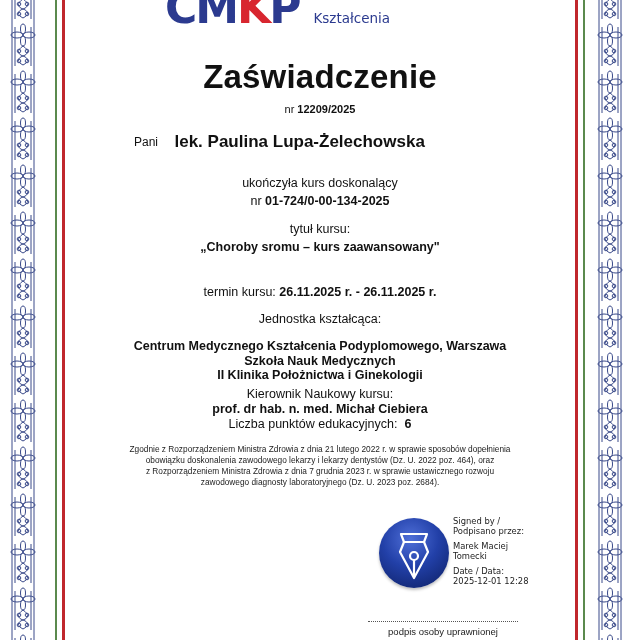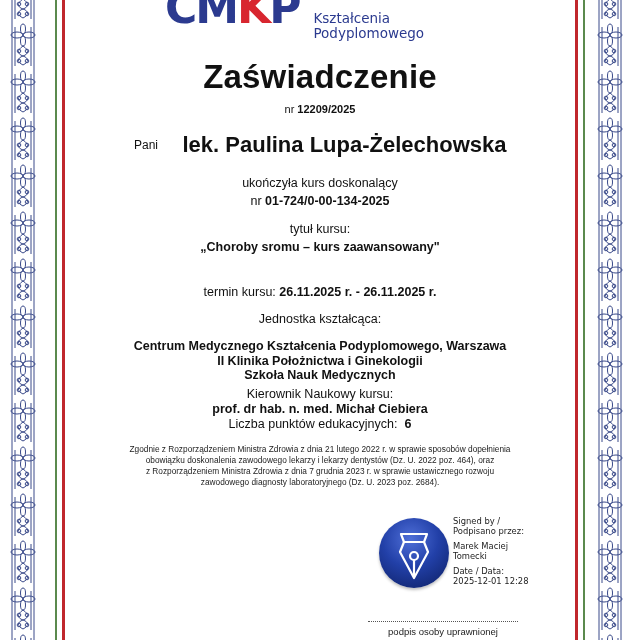--- a/index.html
+++ b/index.html
@@ -11,21 +11,21 @@
   .logo { position:absolute; top:-14px; left:165px; height:44px; display:flex; align-items:flex-start; }
   .logo-mark { font-family:"DejaVu Sans", sans-serif; font-weight:bold; font-size:44px; letter-spacing:-2px; line-height:44px; color:#2b3a8f; }
   .logo-mark .k { color:#d8262f; }
   .logo-text { margin-left:14px; padding-top:10px; font-family:"DejaVu Sans", sans-serif; font-size:13.5px; line-height:15px; color:#2b3a8f; }
   .title { top:58px; font-size:33px; font-weight:bold; letter-spacing:0.2px; }
   .small { font-size:11px;text-align:center; }
   .normal { font-size:12.5px; }
   .bold { font-weight:bold; }
   .name-line { position:absolute; top:132px; left:134px; white-space:nowrap; }
   .name-line .pani { font-size:12px; vertical-align:middle; }
-  .name-line .name { font-size:22px; font-weight:bold; vertical-align:middle; margin-left:20px; }
+  .name-line .name { font-size:17px; font-weight:bold; vertical-align:middle; margin-left:12px; }
   .legal { position:absolute; top:444px; left:110px; width:420px; text-align:center; font-size:8.3px; line-height:11px; color:#222; }
   .sig-circle { position:absolute; left:379px; top:518px; width:70px; height:70px; border-radius:50%;
       background:radial-gradient(circle at 45% 30%, #4f6fd8 0%, #2240a8 45%, #142a7a 80%, #0e1f5c 100%);
       box-shadow:0 2px 3px rgba(0,0,0,0.25); }
   .sig-meta { position:absolute; left:453px; top:517px; font-family:"DejaVu Sans", sans-serif; font-size:8.4px; line-height:9.5px; color:#222; }
   .sig-meta div { white-space:nowrap; }
   .dotline { position:absolute; left:368px; top:621px; width:150px; border-top:1px dotted #555; }
   .sig-caption { position:absolute; left:368px; width:150px; top:626px; text-align:center; font-size:9.5px; color:#222; }
 </style>
 </head>
@@ -91,21 +91,20 @@
 <div class="vline" style="left:55px;width:2px;background:#5b8a4e"></div>
 <div class="vline" style="left:62px;width:3px;background:#c0282d"></div>
 <div class="vline" style="left:575px;width:3px;background:#c0282d"></div>
 <div class="vline" style="left:583px;width:2px;background:#5b8a4e"></div>
 
 <div class="logo">
   <div class="logo-mark"><span>CM</span><span class="k">K</span><span>P</span></div>
   <div class="logo-text">
     <div style="height:15px;overflow:hidden;opacity:0.9">&nbsp;</div>
     <div>Kształcenia</div>
-    <div>Podyplomowego</div>
   </div>
 </div>
 
 <div class="center title">Zaświadczenie</div>
 <div class="center small" style="top:103px">
   <span>nr</span> <span class="bold">12209/2025</span>
 </div>
 
 <div class="name-line">
   <span class="pani">Pani</span>
@@ -119,22 +118,22 @@
 <div class="center normal" style="top:222px">tytuł kursu:</div>
 <div class="center normal bold" style="top:240px">„Choroby sromu – kurs zaawansowany"</div>
 
 <div class="center normal" style="top:285px">
   <span>termin kursu:</span> <span class="bold">26.11.2025 r. - 26.11.2025 r.</span>
 </div>
 
 <div class="center normal" style="top:312px">Jednostka kształcąca:</div>
 <div class="center normal bold" style="top:339px;line-height:14.5px">
   <div>Centrum Medycznego Kształcenia Podyplomowego, Warszawa</div>
+  <div>Szkoła Nauk Medycznych</div>
   <div>II Klinika Położnictwa i Ginekologii</div>
-  <div>Szkoła Nauk Medycznych</div>
 </div>
 
 <div class="center normal" style="top:387px">Kierownik Naukowy kursu:</div>
 <div class="center normal bold" style="top:402px">prof. dr hab. n. med. Michał Ciebiera</div>
 <div class="center normal" style="top:417px">
   <span>Liczba punktów edukacyjnych:</span>&nbsp; <span class="bold">6</span>
 </div>
 
 <div class="legal">
   <div>Zgodnie z Rozporządzeniem Ministra Zdrowia z dnia 21 lutego 2022 r. w sprawie sposobów dopełnienia</div>

